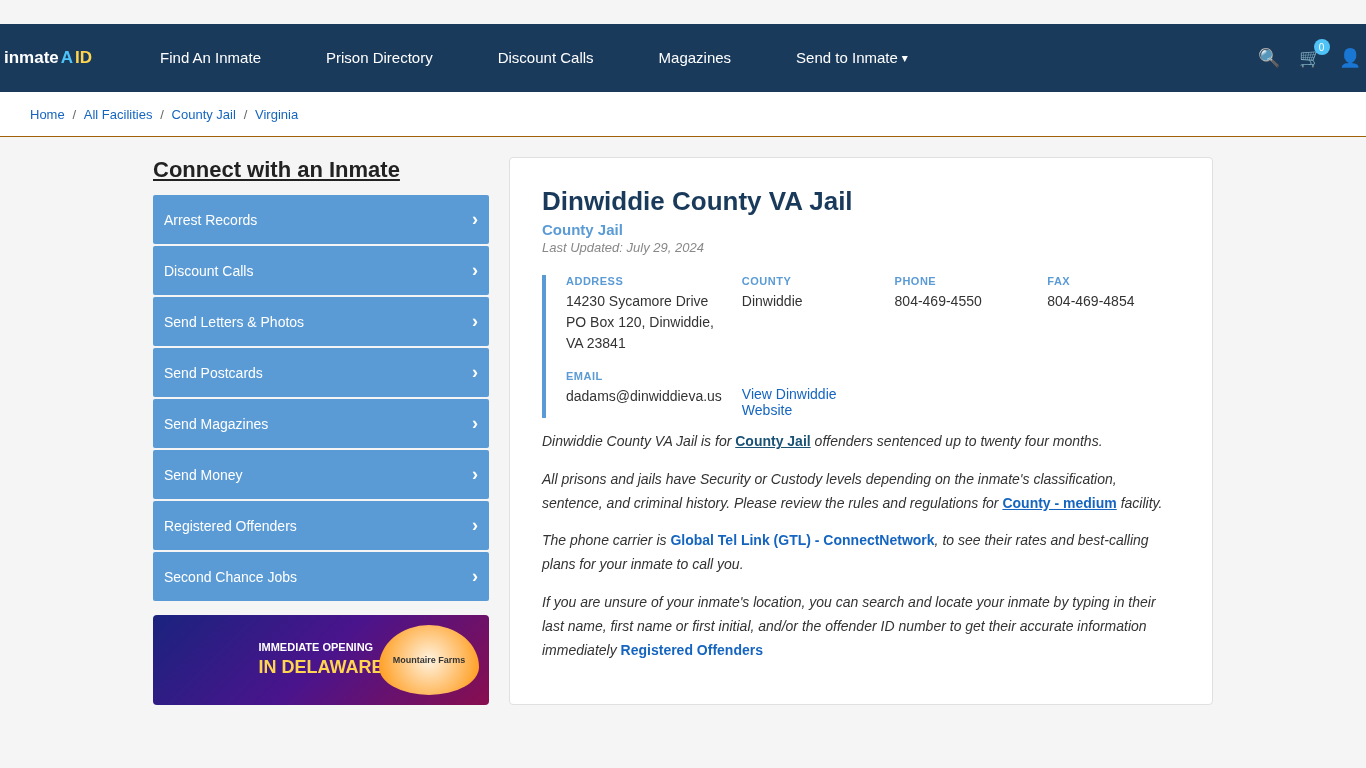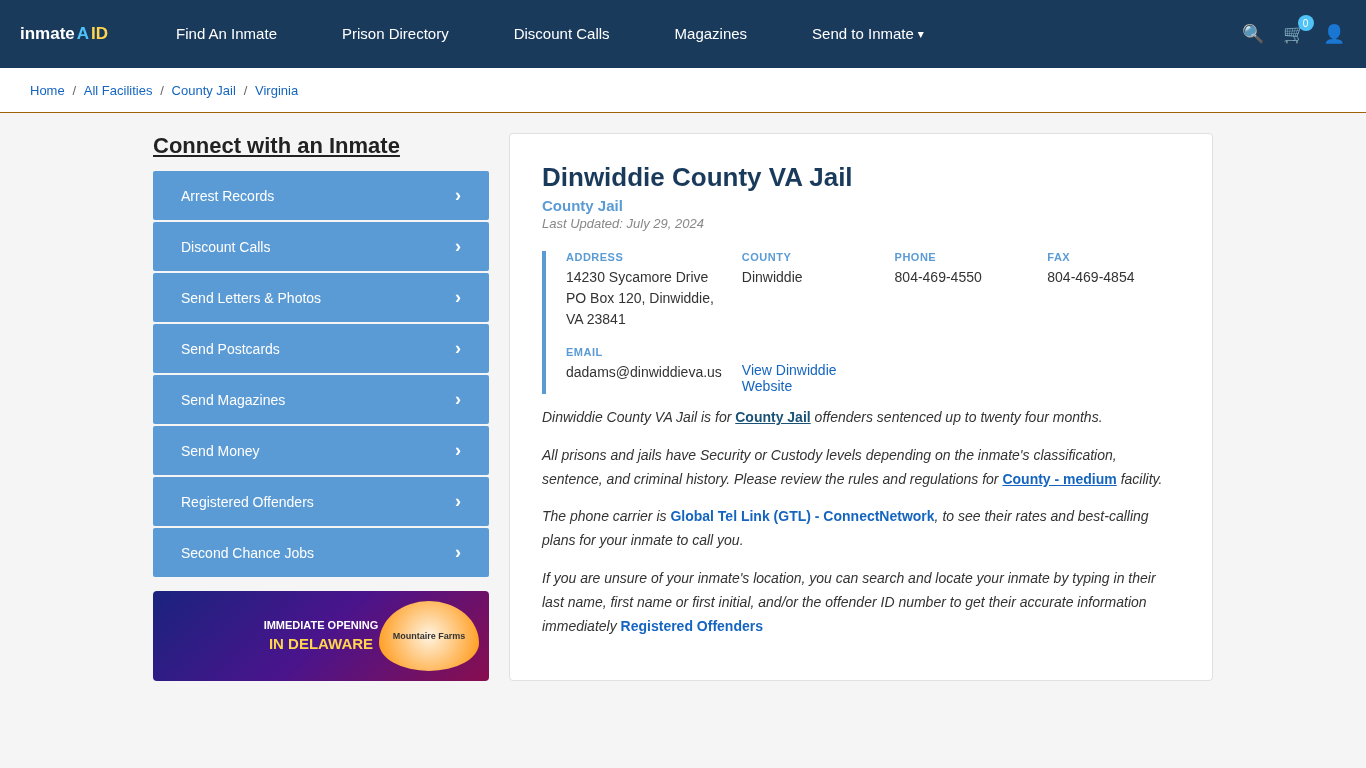--- a/index.html
+++ b/index.html
@@ -3,22 +3,23 @@
   <meta charset="utf-8">
   <style>
     * { margin: 0; padding: 0; box-sizing: border-box; }
     body { font-family: Arial, sans-serif; font-size: 14px; color: #333; background: #f5f5f5; }
 
     
     .navbar {
       background: #1a3a5c;
       display: flex;
       align-items: center;
-      padding: 0 20px;
+      padding: 0 4px;
       height: 68px;
+      margin-top: 24px;
     }
     .navbar-logo {
       margin-right: 40px;
     }
     .navbar-links {
       display: flex;
       flex: 1;
       gap: 9px;
     }
     .nav-link {
@@ -104,21 +105,21 @@
       display: flex;
       flex-direction: column;
       gap: 2px;
     }
     .sidebar-item {
       background: #5b9bd5;
       color: white;
       display: flex;
       align-items: center;
       justify-content: space-between;
-      padding: 14px 28px;
+      padding: 14px 11px;
       cursor: pointer;
       border-radius: 2px;
     }
     .sidebar-item-label {
       font-size: 14px;
       font-weight: 500;
     }
     .sidebar-arrow {
       font-size: 18px;
       font-weight: bold;
@@ -137,21 +138,21 @@
       position: relative;
     }
     .ad-text-left {
       color: white;
       font-size: 13px;
       font-weight: bold;
       padding: 10px;
       line-height: 1.4;
     }
     .ad-text-left .line1 { font-size: 11px; text-transform: uppercase; }
-    .ad-text-left .line2 { font-size: 15px; color: #ffd54f; text-align: center; }
+    .ad-text-left .line2 { font-size: 18px; color: #ffd54f; }
     .ad-logo {
       position: absolute;
       right: 10px;
       width: 100px;
       height: 70px;
       background: radial-gradient(circle, #fff3e0, #ff8f00);
       border-radius: 50% 50% 50% 50% / 60% 60% 40% 40%;
       display: flex;
       align-items: center;
       justify-content: center;

